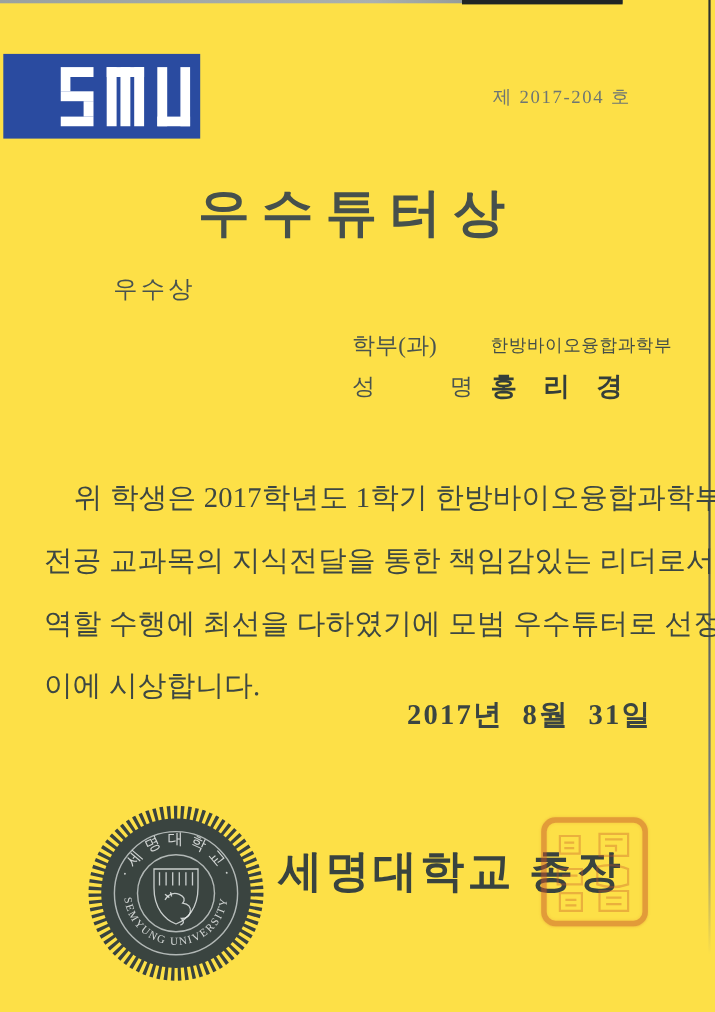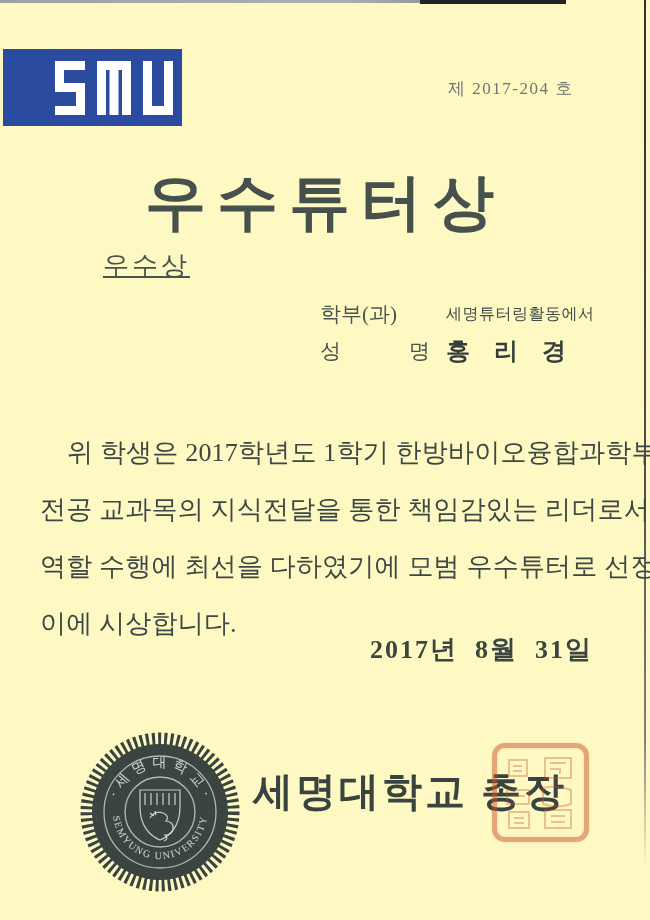--- a/index.html
+++ b/index.html
@@ -3,39 +3,39 @@
 <meta charset="utf-8">
 <style>
   html,body{margin:0;padding:0;}
   body{
     width:650px;height:920px;
     background:#f2f2f0;
     font-family:"Liberation Serif","DejaVu Serif",serif;
   }
   .page{
     position:relative;width:650px;height:920px;overflow:hidden;
-    background:#fef9c3;color:#3d4743;
+    background:#fde047;color:#3d4743;
   }
   
   .scan-top-line{position:absolute;left:0;top:0;width:566px;height:3px;
     background:linear-gradient(to right,#9aa19f 0%,#aab0ae 60%,#6f7674 100%);}
   .scan-top-line-dark{position:absolute;left:420px;top:0;width:146px;height:4px;background:#202524;}
   .scan-right-line{position:absolute;left:644px;top:0;width:2px;height:868px;
     background:linear-gradient(to bottom,#2c312f 0%,#4a504e 55%,#7c8280 85%,rgba(124,130,128,0) 100%);}
   
   .logo{position:absolute;left:3px;top:49px;width:179px;height:77px;
     display:flex;align-items:center;justify-content:flex-end;padding-right:9px;box-sizing:border-box;}
   .sr-only{position:absolute;width:1px;height:1px;overflow:hidden;clip:rect(0 0 0 0);}
   
   .doc-number{position:absolute;left:448px;top:77px;font-size:17px;letter-spacing:1.5px;color:#6e7673;white-space:pre;}
   
   .title{position:absolute;left:0;top:162px;width:650px;text-align:center;
-    font-size:61px;font-weight:600;letter-spacing:11px;color:#46504c;}
+    font-size:47px;font-weight:600;letter-spacing:11px;color:#46504c;}
   
-  .award-type{position:absolute;left:103px;top:248px;font-size:26px;letter-spacing:3px;color:#49534f;text-decoration:underline;}
+  .award-type{position:absolute;left:103px;top:248px;font-size:22px;letter-spacing:3px;color:#49534f;}
   
   .fields{position:absolute;left:320px;top:300px;width:300px;}
   .field-row{display:flex;align-items:center;margin-bottom:7px;}
   .field-label{display:inline-block;width:110px;font-size:21px;color:#49534f;
     text-align:justify;text-align-last:justify;white-space:pre;flex:none;}
   .field-value{margin-left:16px;white-space:pre;}
   .value-dept{font-size:16px;color:#424c48;letter-spacing:0.5px;}
   .value-id{font-size:23px;color:#3f4945;letter-spacing:3px;}
   .value-name{font-size:24px;font-weight:700;color:#343e3a;letter-spacing:4px;}
   
@@ -90,21 +90,21 @@
 
   <div class="doc-number">제 2017-204 호</div>
 
   <div class="title">우수튜터상</div>
 
   <div class="award-type">우수상</div>
 
   <div class="fields">
     <div class="field-row">
       <span class="field-label">학부(과)</span>
-      <span class="field-value value-dept">세명튜터링활동에서</span>
+      <span class="field-value value-dept">한방바이오융합과학부</span>
     </div>
     <div class="field-row">
       <span class="field-label">성 명</span>
       <span class="field-value value-name">홍  리  경</span>
     </div>
   </div>
 
   <div class="body-text">
     <p class="indent">위 학생은 2017학년도 1학기 한방바이오융합과학부</p>
     <p>전공 교과목의 지식전달을 통한 책임감있는 리더로서의</p>

